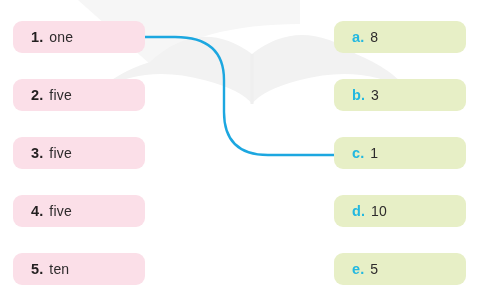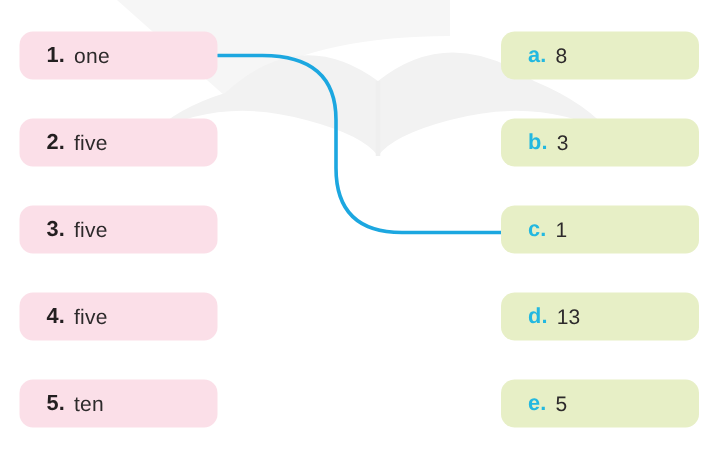--- a/index.html
+++ b/index.html
@@ -141,21 +141,21 @@
       <span class="value">3</span>
     </div>
 
     <div class="option right">
       <span class="marker">c.</span>
       <span class="value">1</span>
     </div>
 
     <div class="option right">
       <span class="marker">d.</span>
-      <span class="value">13</span>
+      <span class="value">10</span>
     </div>
 
     <div class="option right">
       <span class="marker">e.</span>
       <span class="value">5</span>
     </div>
 
   </div>
 
 </div>

